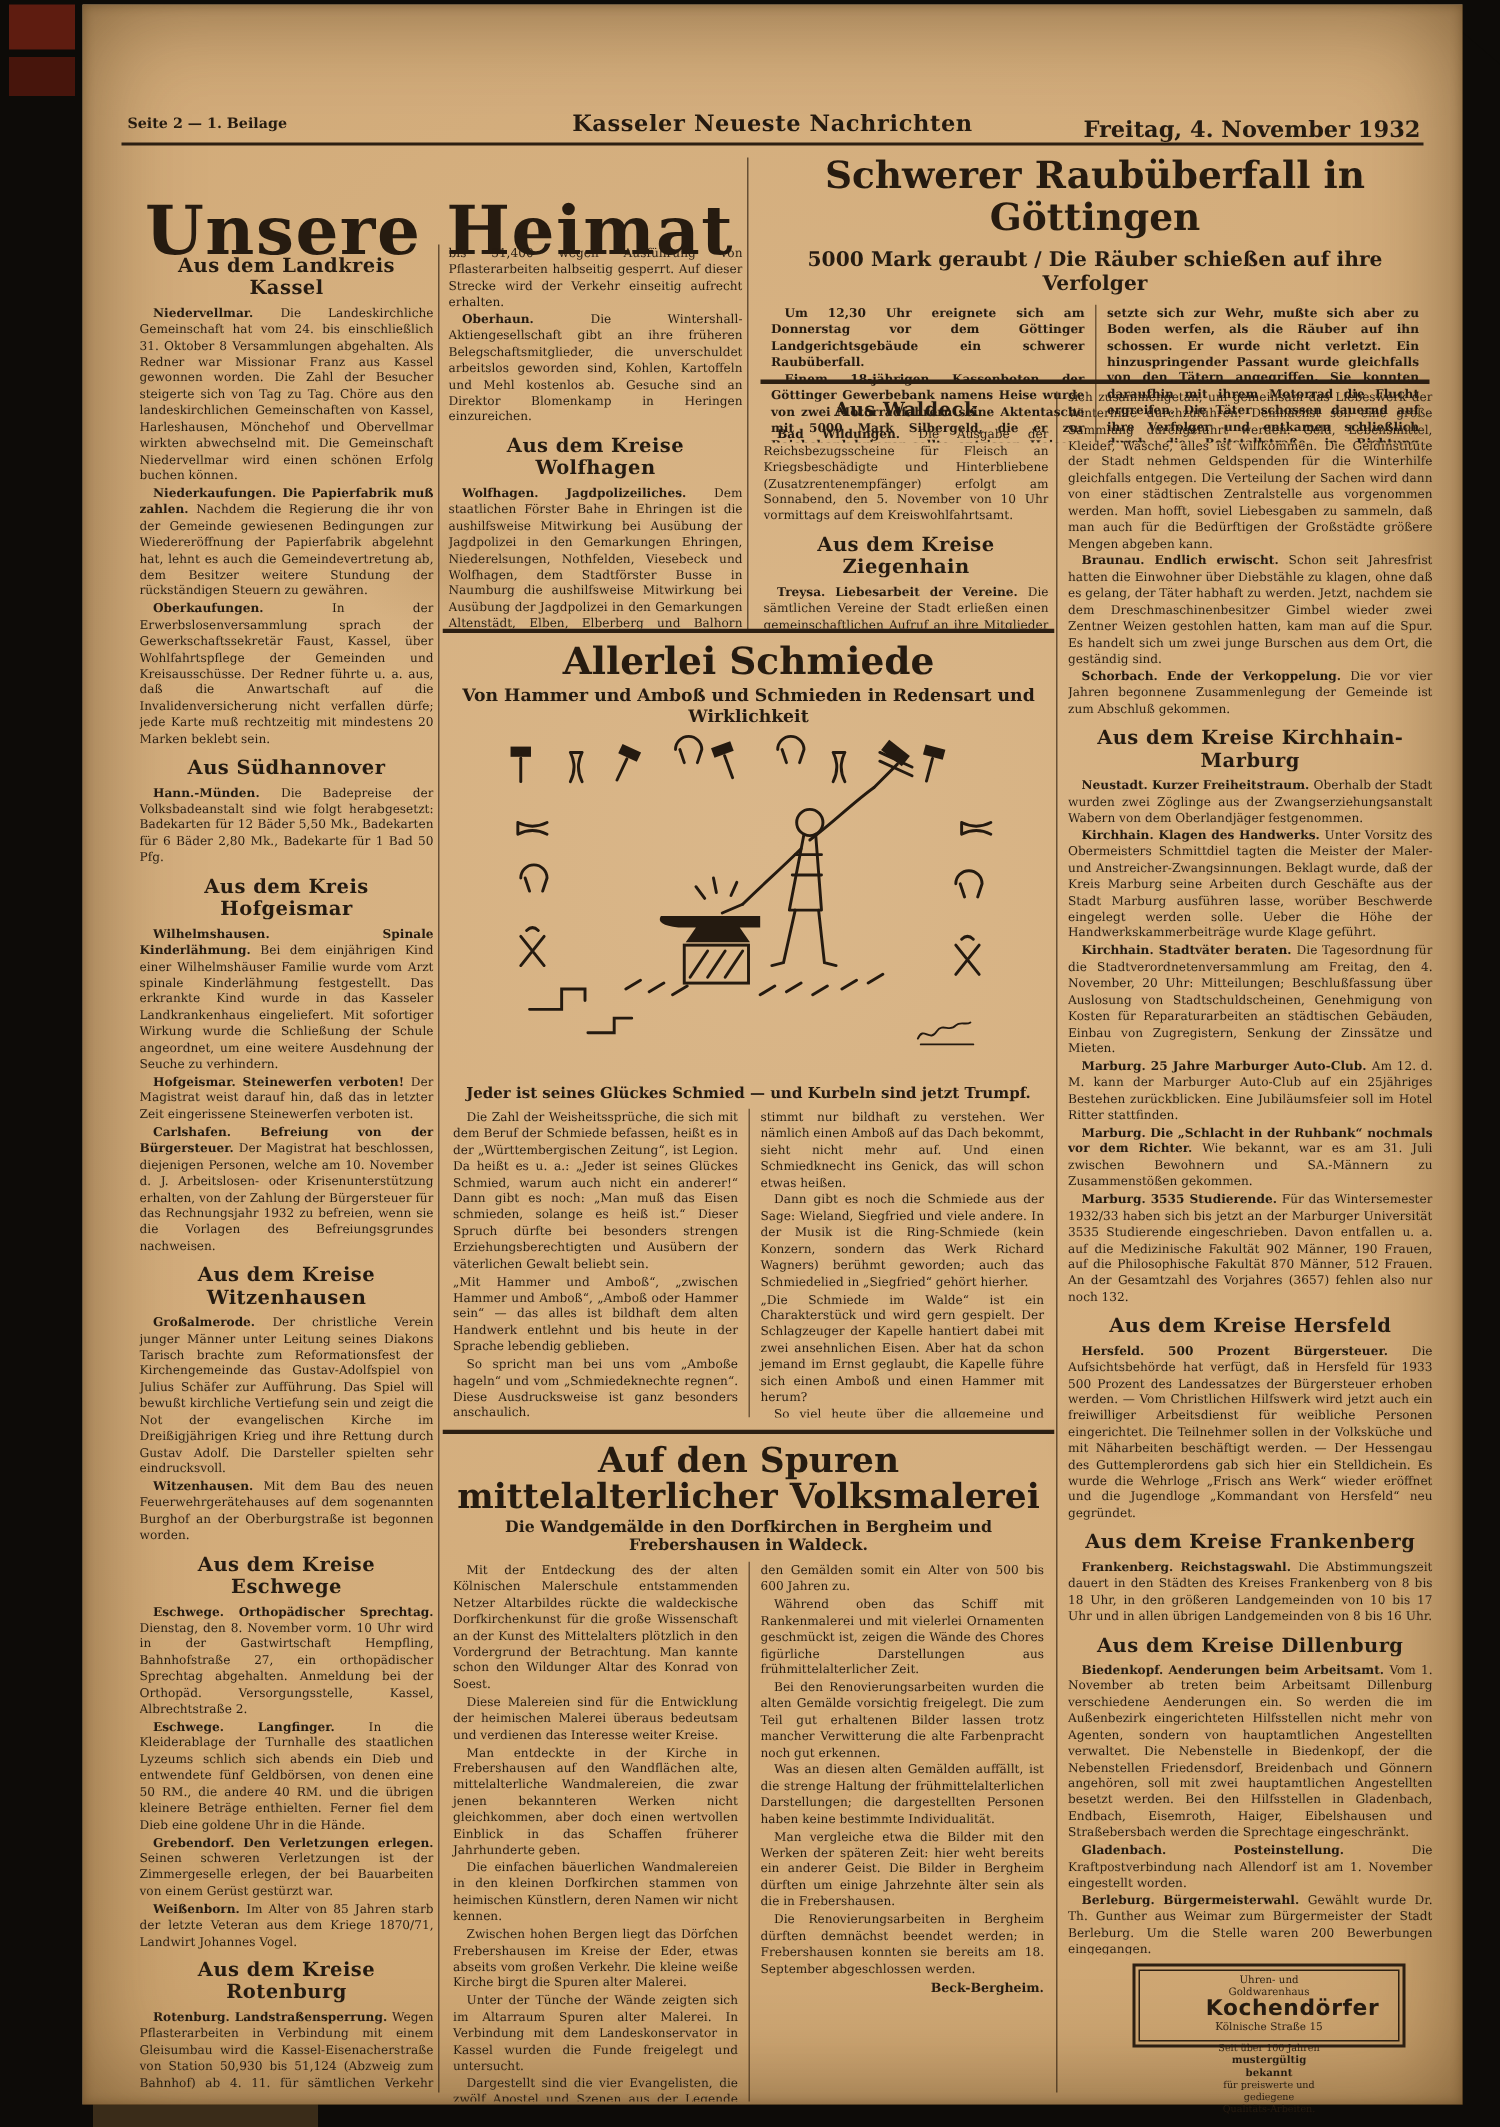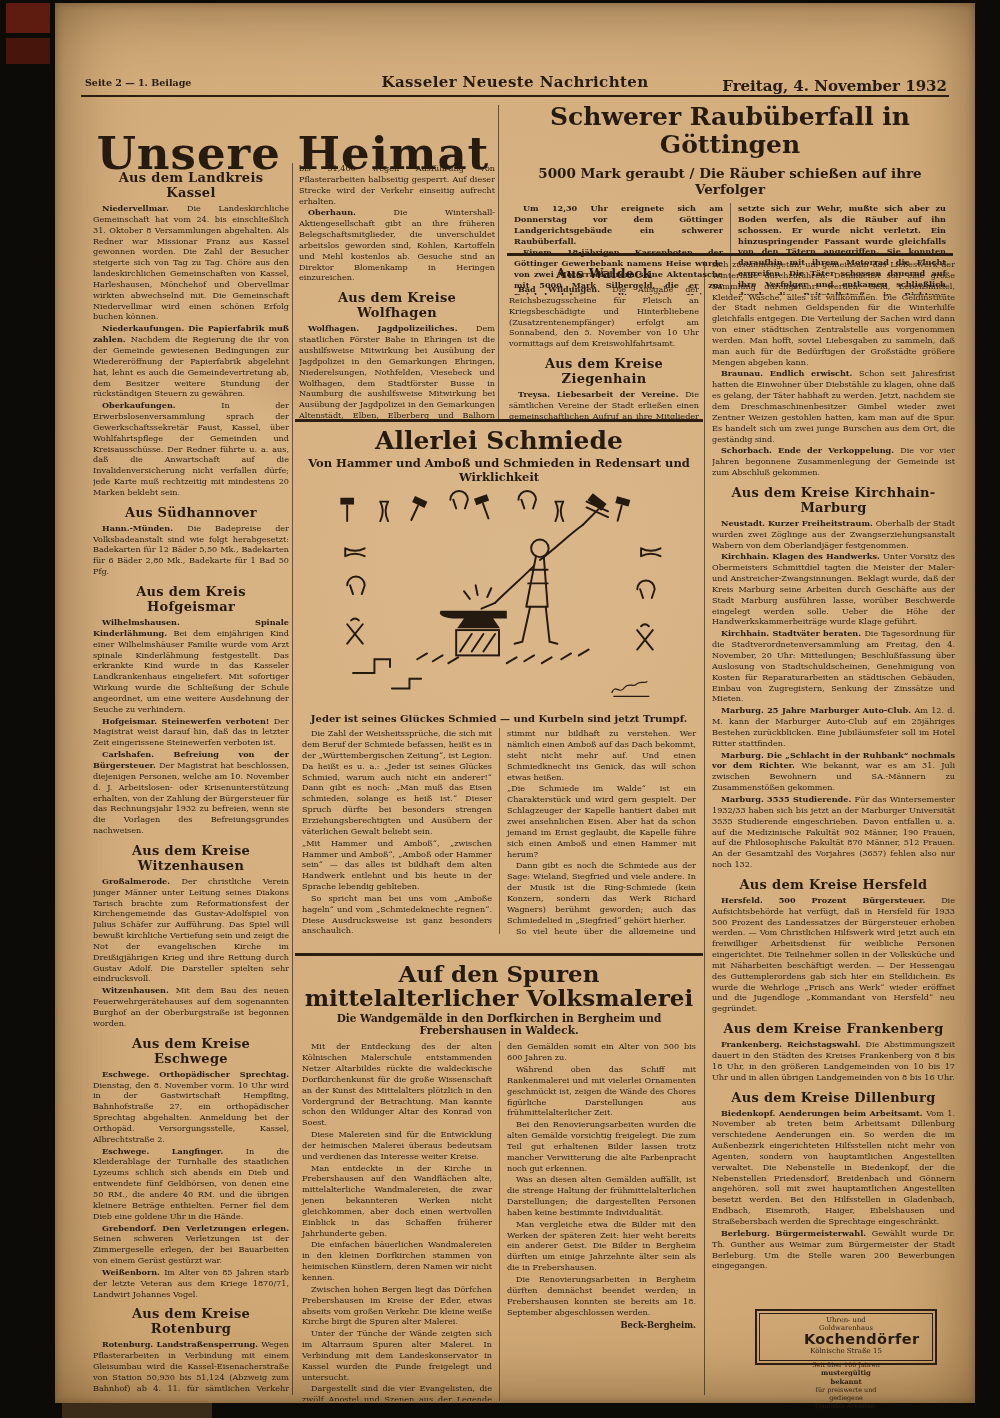--- a/index.html
+++ b/index.html
@@ -52,21 +52,21 @@
 
   .tc{width:50%;padding:0 7px;box-sizing:border-box;}
   .tc + .tc{border-left:1px solid rgba(45,28,12,.6);}
 
   
   .feature{position:absolute;left:240px;width:408px;}
   .feat-rule{height:3px;background:#2c1f12;margin:0 0 6px;}
   .sch-title{text-align:center;font-size:25px;font-weight:bold;margin:2px 0 2px;line-height:1.05;}
   .sch-sub{text-align:center;font-size:11.5px;font-weight:bold;margin:0 0 4px;}
   .illo-wrap{text-align:center;margin:2px 0 2px;}
-  .cap{text-align:center;font-size:10px;font-weight:bold;margin:3px 0 4px;}
+  .cap{text-align:center;font-size:10px;font-weight:bold;margin:14px 0 4px;}
   .sch-body{display:flex;height:206px;overflow:hidden;}
   .mal-title{text-align:center;font-size:23px;font-weight:bold;margin:2px 0 2px;line-height:1.05;}
   .mal-sub{text-align:center;font-size:10.5px;font-weight:bold;margin:0 0 5px;}
   .mal-body{display:flex;height:386px;overflow:hidden;}
   .byline{text-align:right;font-weight:bold;font-size:8.4px;margin-top:3px;}
 
   
   .ad{position:absolute;left:700px;top:1306px;width:182px;height:56px;border:2px solid #2c1f12;padding:2px;box-sizing:border-box;}
   .ad-inner{border:1px solid #2c1f12;height:100%;box-sizing:border-box;display:flex;align-items:center;padding:2px 5px;gap:6px;flex-direction:column;}
   .ad-left{width:52%;text-align:center;}
@@ -166,20 +166,21 @@
         <p class="it"><span class="lead">Kirchhain. Stadtväter beraten. </span>Die Tagesordnung für die Stadtverordnetenversammlung am Freitag, den 4. November, 20 Uhr: Mitteilungen; Beschlußfassung über Auslosung von Stadtschuldscheinen, Genehmigung von Kosten für Reparaturarbeiten an städtischen Gebäuden, Einbau von Zugregistern, Senkung der Zinssätze und Mieten.</p>
         <p class="it"><span class="lead">Marburg. 25 Jahre Marburger Auto-Club. </span>Am 12. d. M. kann der Marburger Auto-Club auf ein 25jähriges Bestehen zurückblicken. Eine Jubiläumsfeier soll im Hotel Ritter stattfinden.</p>
         <p class="it"><span class="lead">Marburg. Die „Schlacht in der Ruhbank“ nochmals vor dem Richter. </span>Wie bekannt, war es am 31. Juli zwischen Bewohnern und SA.-Männern zu Zusammenstößen gekommen.</p>
         <p class="it"><span class="lead">Marburg. 3535 Studierende. </span>Für das Wintersemester 1932/33 haben sich bis jetzt an der Marburger Universität 3535 Studierende eingeschrieben. Davon entfallen u. a. auf die Medizinische Fakultät 902 Männer, 190 Frauen, auf die Philosophische Fakultät 870 Männer, 512 Frauen. An der Gesamtzahl des Vorjahres (3657) fehlen also nur noch 132.</p>
         <h3 class="sh">Aus dem Kreise Hersfeld</h3>
         <p class="it"><span class="lead">Hersfeld. 500 Prozent Bürgersteuer. </span>Die Aufsichtsbehörde hat verfügt, daß in Hersfeld für 1933 500 Prozent des Landessatzes der Bürgersteuer erhoben werden. — Vom Christlichen Hilfswerk wird jetzt auch ein freiwilliger Arbeitsdienst für weibliche Personen eingerichtet. Die Teilnehmer sollen in der Volksküche und mit Näharbeiten beschäftigt werden. — Der Hessengau des Guttemplerordens gab sich hier ein Stelldichein. Es wurde die Wehrloge „Frisch ans Werk“ wieder eröffnet und die Jugendloge „Kommandant von Hersfeld“ neu gegründet.</p>
         <h3 class="sh">Aus dem Kreise Frankenberg</h3>
         <p class="it"><span class="lead">Frankenberg. Reichstagswahl. </span>Die Abstimmungszeit dauert in den Städten des Kreises Frankenberg von 8 bis 18 Uhr, in den größeren Landgemeinden von 10 bis 17 Uhr und in allen übrigen Landgemeinden von 8 bis 16 Uhr.</p>
         <h3 class="sh">Aus dem Kreise Dillenburg</h3>
         <p class="it"><span class="lead">Biedenkopf. Aenderungen beim Arbeitsamt. </span>Vom 1. November ab treten beim Arbeitsamt Dillenburg verschiedene Aenderungen ein. So werden die im Außenbezirk eingerichteten Hilfsstellen nicht mehr von Agenten, sondern von hauptamtlichen Angestellten verwaltet. Die Nebenstelle in Biedenkopf, der die Nebenstellen Friedensdorf, Breidenbach und Gönnern angehören, soll mit zwei hauptamtlichen Angestellten besetzt werden. Bei den Hilfsstellen in Gladenbach, Endbach, Eisemroth, Haiger, Eibelshausen und Straßebersbach werden die Sprechtage eingeschränkt.</p>
+        <p class="it"><span class="lead">Gladenbach. Posteinstellung. </span>Die Kraftpostverbindung nach Allendorf ist am 1. November eingestellt worden.</p>
         <p class="it"><span class="lead">Berleburg. Bürgermeisterwahl. </span>Gewählt wurde Dr. Th. Gunther aus Weimar zum Bürgermeister der Stadt Berleburg. Um die Stelle waren 200 Bewerbungen eingegangen.</p>
       </div>
 
     <div class="feature" style="top:416px;height:536px;overflow:hidden;">
       <div class="feat-rule"></div>
       <h2 class="sch-title">Allerlei Schmiede</h2>
       <div class="sch-sub">Von Hammer und Amboß und Schmieden in Redensart und Wirklichkeit</div>
 
       <div class="illo-wrap">
         <svg width="352" height="218" viewBox="0 0 360 224" fill="none" stroke="#241a10" stroke-width="2" stroke-linecap="round">
@@ -252,22 +253,22 @@
       </div>
 
       <div class="sch-body">
         <div class="tc" id="sch1">
             <p class="it">Die Zahl der Weisheitssprüche, die sich mit dem Beruf der Schmiede befassen, heißt es in der „Württembergischen Zeitung“, ist Legion. Da heißt es u. a.: „Jeder ist seines Glückes Schmied, warum auch nicht ein anderer!“ Dann gibt es noch: „Man muß das Eisen schmieden, solange es heiß ist.“ Dieser Spruch dürfte bei besonders strengen Erziehungsberechtigten und Ausübern der väterlichen Gewalt beliebt sein.</p>
             <p class="it cont">„Mit Hammer und Amboß“, „zwischen Hammer und Amboß“, „Amboß oder Hammer sein“ — das alles ist bildhaft dem alten Handwerk entlehnt und bis heute in der Sprache lebendig geblieben.</p>
             <p class="it">So spricht man bei uns vom „Amboße hageln“ und vom „Schmiedeknechte regnen“. Diese Ausdrucksweise ist ganz besonders anschaulich.</p>
           </div>
         <div class="tc" id="sch2">
             <p class="it cont">stimmt nur bildhaft zu verstehen. Wer nämlich einen Amboß auf das Dach bekommt, sieht nicht mehr auf. Und einen Schmiedknecht ins Genick, das will schon etwas heißen.</p>
+            <p class="it">Dann gibt es noch die Schmiede aus der Sage: Wieland, Siegfried und viele andere. In der Musik ist die Ring-Schmiede (kein Konzern, sondern das Werk Richard Wagners) berühmt geworden; auch das Schmiedelied in „Siegfried“ gehört hierher.</p>
             <p class="it cont">„Die Schmiede im Walde“ ist ein Charakterstück und wird gern gespielt. Der Schlagzeuger der Kapelle hantiert dabei mit zwei ansehnlichen Eisen. Aber hat da schon jemand im Ernst geglaubt, die Kapelle führe sich einen Amboß und einen Hammer mit herum?</p>
-            <p class="it">Dann gibt es noch die Schmiede aus der Sage: Wieland, Siegfried und viele andere. In der Musik ist die Ring-Schmiede (kein Konzern, sondern das Werk Richard Wagners) berühmt geworden; auch das Schmiedelied in „Siegfried“ gehört hierher.</p>
             <p class="it">So viel heute über die allgemeine und besondere Bedeutung und Anwendung des Wortes Schmied, die unendlich vielseitig ist.</p>
           </div>
       </div>
     </div>
 
     <div class="feature" style="top:950px;height:448px;overflow:hidden;">
       <div class="feat-rule"></div>
       <h2 class="mal-title">Auf den Spuren mittelalterlicher Volksmalerei</h2>
       <div class="mal-sub">Die Wandgemälde in den Dorfkirchen in Bergheim und Frebershausen in Waldeck.</div>
       <div class="mal-body">

